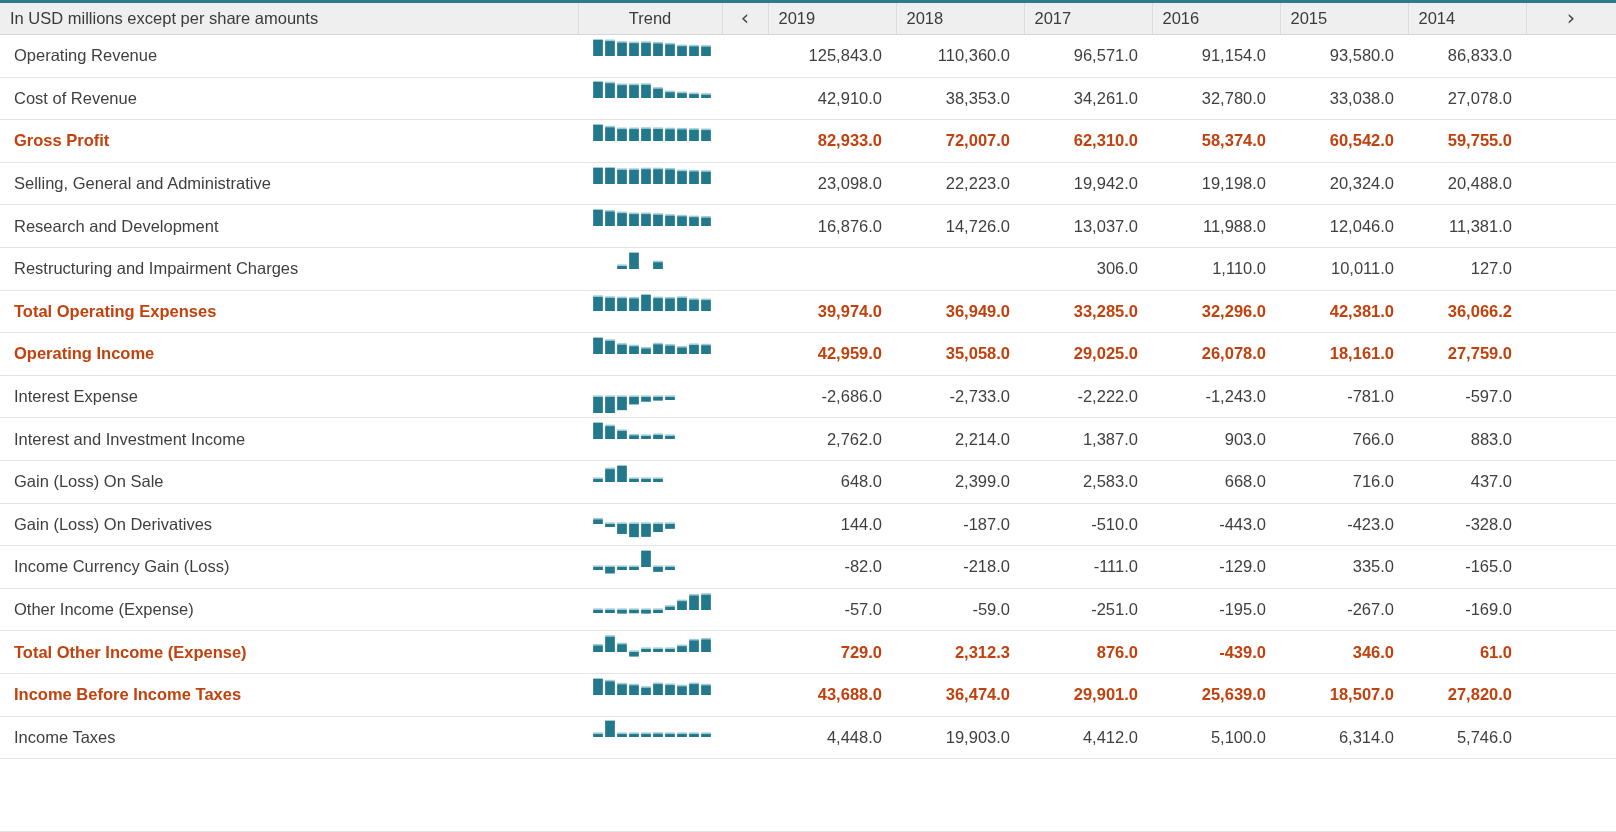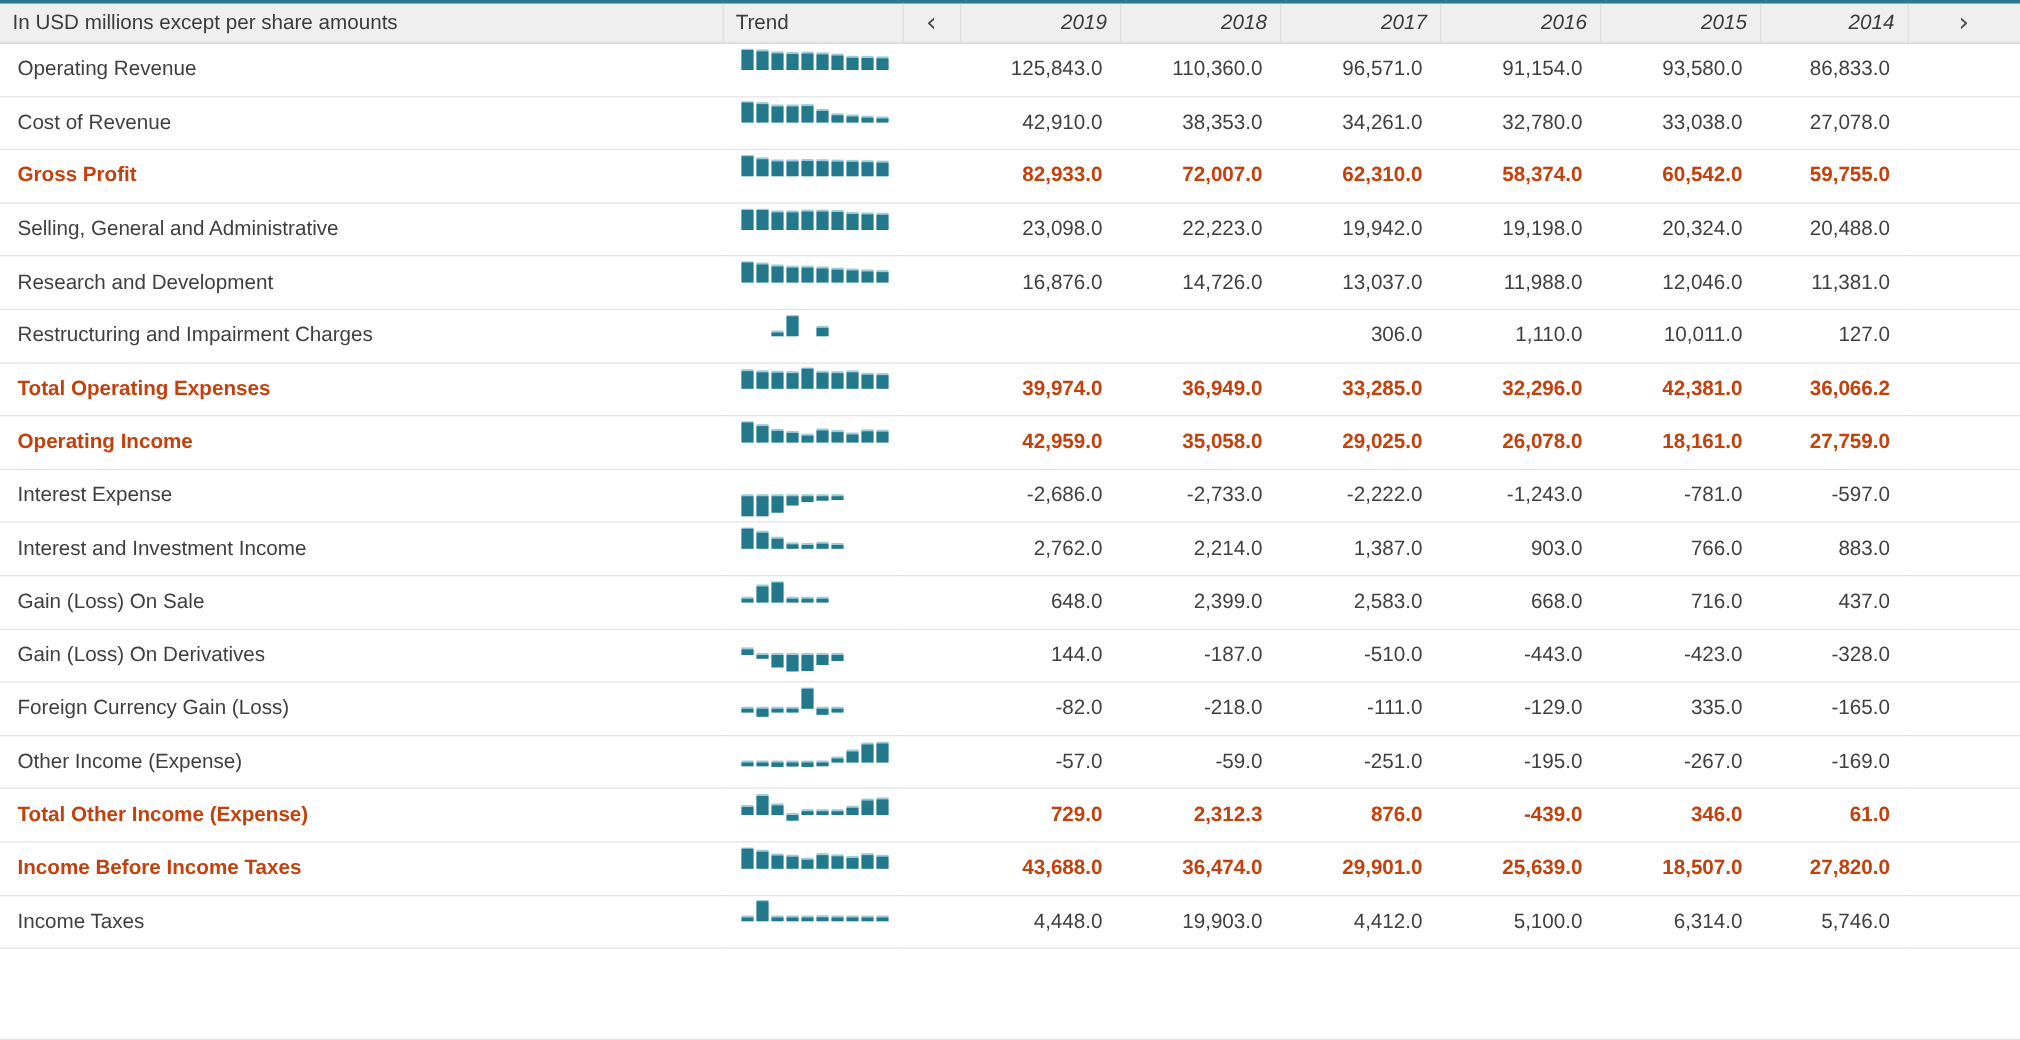--- a/index.html
+++ b/index.html
@@ -29,23 +29,23 @@
     font-weight: normal;
     font-size: 16.5px;
     color: #3b3b3b;
     border-right: 1px solid #dcdcdc;
     border-bottom: 1px solid #d6d6d6;
     padding: 0 10px;
     vertical-align: middle;
     white-space: nowrap;
   }
   th.h-label   { text-align: left;   width: 578px; }
-  th.h-trend   { text-align: left; width: 144px; }
+  th.h-trend   { text-align: center; width: 144px; }
   th.h-nav     { text-align: center; width: 46px; padding: 0; cursor: pointer; }
-  th.h-year    { text-align: right; width: 128px; font-style: italic; }
+  th.h-year    { text-align: left; width: 128px; }
   th.h-nav-r   { text-align: center; width: 96px; padding: 0; cursor: pointer;
                  border-right: none; }
   .chev {
     display: block;
     line-height: 31px;
     font-size: 21px;
     color: #4a4a4a;
     font-family: "DejaVu Sans", sans-serif;
   }
   
@@ -495,21 +495,21 @@
           <td class="c-gap"></td>
           <td class="c-val">144.0</td>
           <td class="c-val">-187.0</td>
           <td class="c-val">-510.0</td>
           <td class="c-val">-443.0</td>
           <td class="c-val">-423.0</td>
           <td class="c-val">-328.0</td>
           <td class="c-gap"></td>
         </tr>
         <tr class="drow">
-          <td class="c-label">Foreign Currency Gain (Loss)</td>
+          <td class="c-label">Income Currency Gain (Loss)</td>
           <td class="c-trend">
             <svg class="spark" width="120" height="34" viewBox="0 0 120 34">
               <rect x="1.20" y="15.40" width="9.60" height="4.60" fill="#9cccd8"></rect>
               <rect x="1.20" y="17.00" width="9.60" height="3.00" fill="#23788c"></rect>
               <rect x="13.20" y="15.40" width="9.60" height="8.00" fill="#9cccd8"></rect>
               <rect x="13.20" y="17.00" width="9.60" height="6.40" fill="#23788c"></rect>
               <rect x="25.20" y="15.40" width="9.60" height="4.60" fill="#9cccd8"></rect>
               <rect x="25.20" y="17.00" width="9.60" height="3.00" fill="#23788c"></rect>
               <rect x="37.20" y="15.40" width="9.60" height="4.60" fill="#9cccd8"></rect>
               <rect x="37.20" y="17.00" width="9.60" height="3.00" fill="#23788c"></rect>

